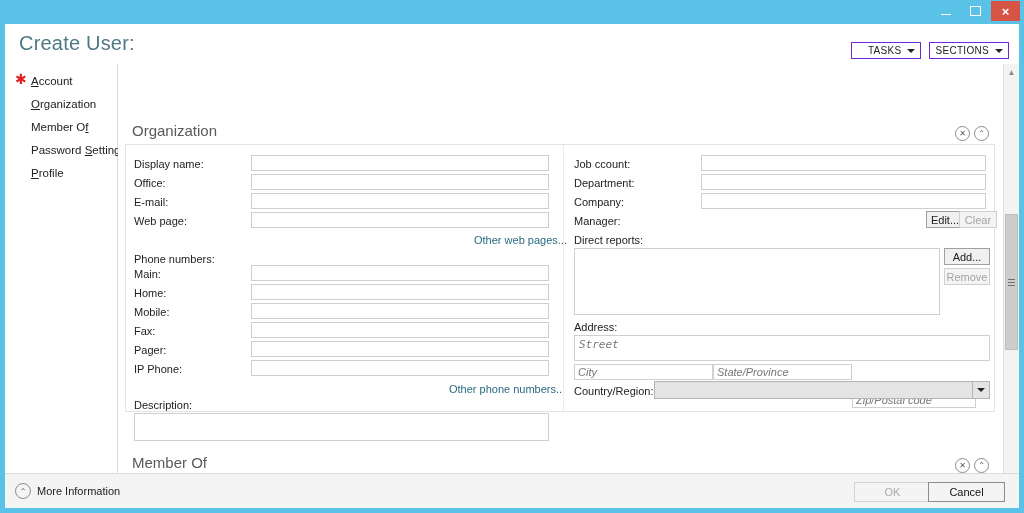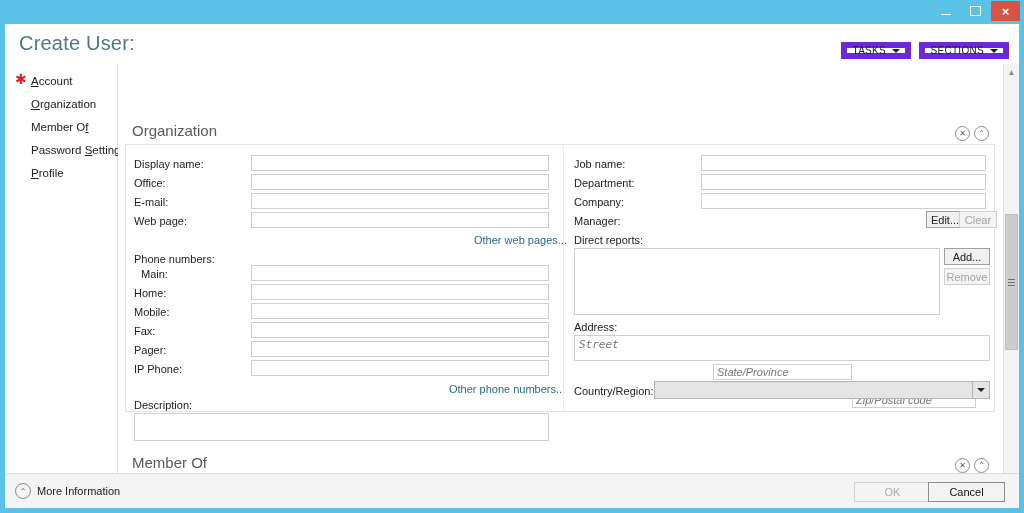--- a/index.html
+++ b/index.html
@@ -44,22 +44,22 @@
     position:absolute;left:0;top:0;width:1014px;height:40px;background:#fff;
   }
   .pagetitle{
     position:absolute;left:14px;top:8px;
     font-size:20px;font-weight:normal;color:#4e7a86;
     letter-spacing:.2px;
   }
   .hdrbtns{position:absolute;right:10px;top:18px;display:flex;gap:8px;}
   .hdrbtn{
     height:17px;min-width:70px;
-    border:6px solid #6d28d9;background:#fff;
-    display:flex;align-items:center;justify-content:space-between;
+    border:1px solid #6d28d9;background:#fff;
+    display:flex;align-items:center;justify-content:flex-end;
     padding:0 5px;box-sizing:border-box;
     font-size:10px;color:#222;letter-spacing:.3px;cursor:default;
   }
   .hdrbtn .cap{padding-right:6px;}
   .caret{
     width:0;height:0;border-left:4px solid transparent;border-right:4px solid transparent;
     border-top:4px solid #222;
   }
 
   
@@ -244,21 +244,21 @@
         <div class="lbl" style="left:8px;top:51px;">E-mail:</div>
         <input class="fld" style="left: 125px; top: 48px; width: 298px;" value="">
 
         <div class="lbl" style="left:8px;top:70px;">Web page:</div>
         <input class="fld" style="left: 125px; top: 67px; width: 298px;" value="">
 
         <div class="linkbtn" style="left:348px;top:89px;">Other web pages...</div>
 
         <div class="lbl" style="left:8px;top:108px;">Phone numbers:</div>
 
-        <div class="lbl" style="left:8px;top:123px;margin-left:7px;">Main:</div>
+        <div class="lbl" style="left:8px;top:123px;">Main:</div>
         <input class="fld" style="left: 125px; top: 120px; width: 298px;" value="">
 
         <div class="lbl" style="left:8px;top:142px;">Home:</div>
         <input class="fld" style="left: 125px; top: 139px; width: 298px;" value="">
 
         <div class="lbl" style="left:8px;top:161px;">Mobile:</div>
         <input class="fld" style="left: 125px; top: 158px; width: 298px;" value="">
 
         <div class="lbl" style="left:8px;top:180px;">Fax:</div>
         <input class="fld" style="left: 125px; top: 177px; width: 298px;" value="">
@@ -269,41 +269,42 @@
         <div class="lbl" style="left:8px;top:218px;">IP Phone:</div>
         <input class="fld" style="left: 125px; top: 215px; width: 298px;" value="">
 
         <div class="linkbtn" style="left:323px;top:238px;">Other phone numbers...</div>
 
         <div class="lbl" style="left:8px;top:254px;">Description:</div>
         <textarea class="fld" style="left: 8px; top: 268px; width: 415px; height: 28px; padding: 2px 3px; resize: none;"></textarea>
 
         <div style="position:absolute;left:437px;top:0;width:1px;height:268px;background:#ebebeb;"></div>
 
-        <div class="lbl" style="left:448px;top:13px;">Job name:</div>
+        <div class="lbl" style="left:448px;top:13px;">Job ccount:</div>
         <input class="fld" style="left: 575px; top: 10px; width: 285px;" value="">
 
         <div class="lbl" style="left:448px;top:32px;">Department:</div>
         <input class="fld" style="left: 575px; top: 29px; width: 285px;" value="">
 
         <div class="lbl" style="left:448px;top:51px;">Company:</div>
         <input class="fld" style="left: 575px; top: 48px; width: 285px;" value="">
 
         <div class="lbl" style="left:448px;top:70px;">Manager:</div>
         <div class="sbtn" style="left:800px;top:66px;width:31px;">Edit...</div>
         <div class="sbtn disabled" style="left:833px;top:66px;width:31px;">Clear</div>
 
         <div class="lbl" style="left:448px;top:89px;">Direct reports:</div>
         <div class="listbox" style="left:448px;top:103px;width:366px;height:67px;"></div>
         <div class="sbtn" style="left:818px;top:103px;width:46px;">Add...</div>
         <div class="sbtn disabled" style="left:818px;top:123px;width:46px;">Remove</div>
 
         <div class="lbl" style="left:448px;top:176px;">Address:</div>
         <textarea class="fld" style="left: 448px; top: 190px; width: 416px; height: 26px; padding: 2px 4px; resize: none; font-style: italic;" placeholder="Street"></textarea>
 
+        <input class="fld" style="left: 448px; top: 219px; width: 139px; font-style: italic;" placeholder="City">
         <input class="fld" style="left: 587px; top: 219px; width: 139px; font-style: italic;" placeholder="State/Province">
         <input class="fld" style="left: 726px; top: 219px; width: 124px; font-style: italic; margin-top: 28px;" placeholder="Zip/Postal code">
 
         <div class="lbl" style="left:448px;top:240px;">Country/Region:</div>
         <div class="combo" style="left:528px;top:236px;width:336px;">
           <span class="arrowbox">
             <span class="caret"></span>
           </span>
         </div>
       </div>

